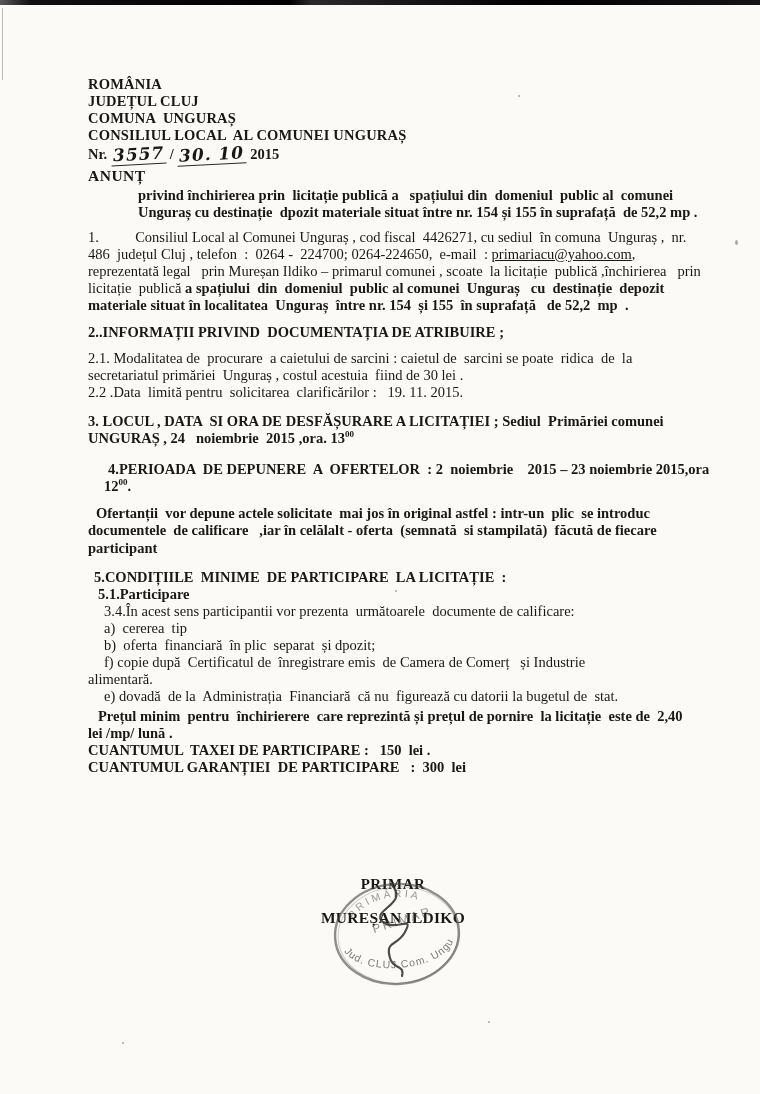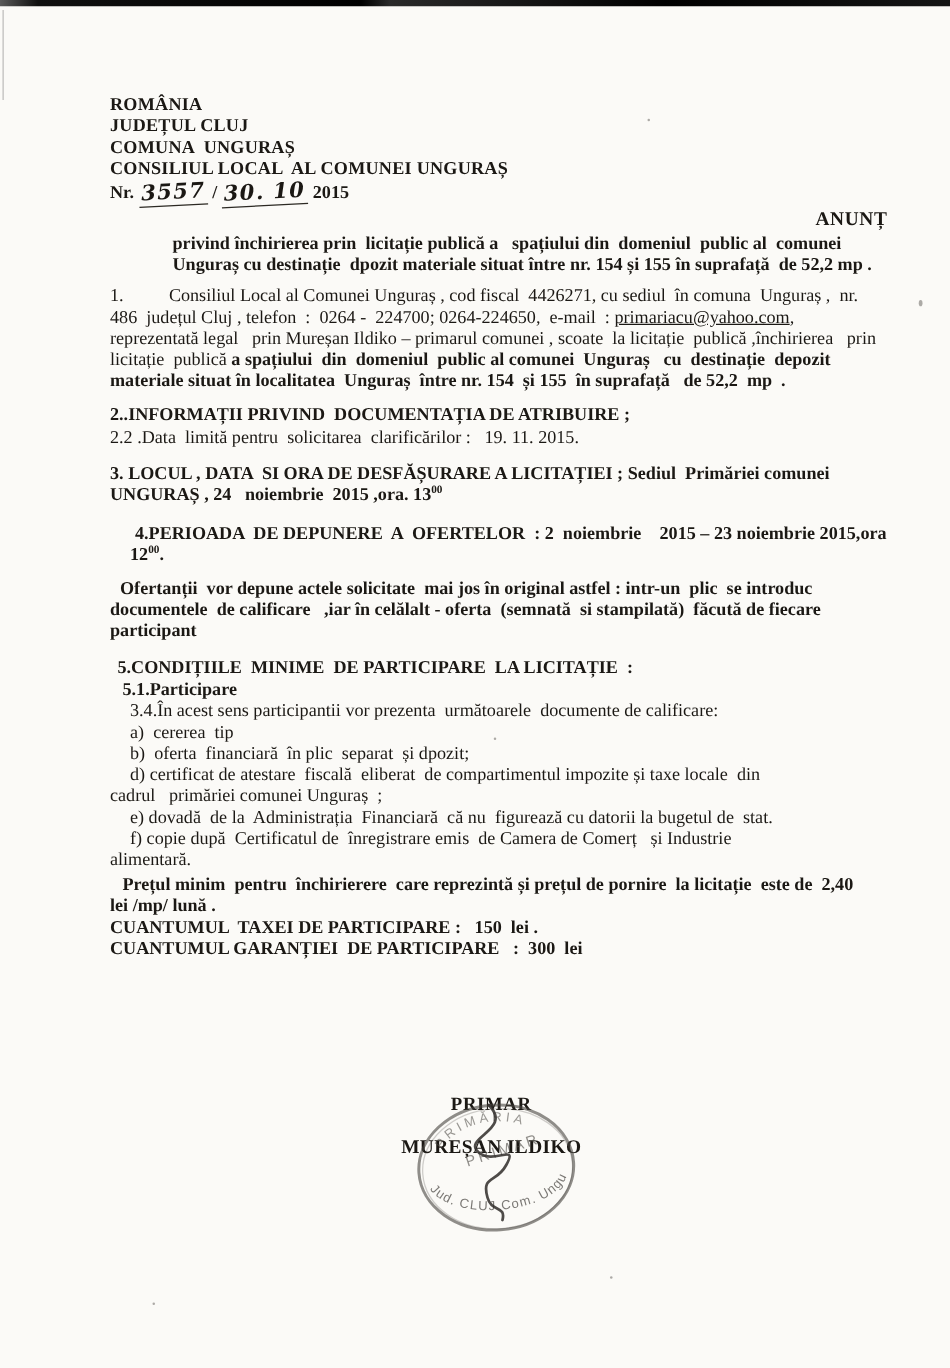--- a/index.html
+++ b/index.html
@@ -23,21 +23,21 @@
   }
   .para{margin:0;white-space:pre-wrap;}
   .b{font-weight:bold;}
   .hdr{font-weight:bold;letter-spacing:.2px;}
   .nr-line{margin-top:1px;font-weight:bold;}
   .hw{
     display:inline-block;font-family:"DejaVu Serif",serif;font-style:italic;font-weight:600;
     font-size:17px;letter-spacing:1px;border-bottom:1.5px solid #2c2923;
     transform:rotate(-3deg) translateY(1px);line-height:1;padding:0 2px 1px 2px;
   }
-  .title{margin-top:3px;text-align:right;font-weight:bold;font-size:15.5px;letter-spacing:.5px;}
+  .title{margin-top:3px;text-align:left;font-weight:bold;font-size:15.5px;letter-spacing:.5px;}
   .subtitle{margin-top:1px;padding-left:50px;font-weight:bold;} .mt8{margin-top:8px;} .mt10{margin-top:10px;}
   .mt12{margin-top:12px;} .mt14{margin-top:14px;margin-left:16px;}
   .ind4{text-indent:4px;} .ind6{text-indent:6px;} .ind8{text-indent:8px;}
   .ind10{text-indent:10px;} .ind14{text-indent:16px;}
   .email{text-decoration:underline;}
   sup{font-size:9px;line-height:0;vertical-align:super;}
 
   .sig-block{
     position:absolute;left:278px;top:876px;width:230px;text-align:center;
     font-weight:bold;line-height:1.15;
@@ -74,43 +74,43 @@
 Unguraș cu destinație  dpozit materiale situat între nr. 154 și 155 în suprafață  de 52,2 mp .</p>
 
     <p class="para mt8"><span>1.          Consiliul Local al Comunei Unguraș , cod fiscal  4426271, cu sediul  în comuna  Unguraș ,  nr.
 486  județul Cluj , telefon  :  0264 -  224700; 0264-224650,  e-mail  : </span><span class="email">primariacu@yahoo.com</span><span>,
 reprezentată legal   prin Mureșan Ildiko – primarul comunei , scoate  la licitație  publică ,închirierea   prin
 licitație  publică </span><span class="b">a spațiului  din  domeniul  public al comunei  Unguraș   cu  destinație  depozit
 materiale situat în localitatea  Unguraș  între nr. 154  și 155  în suprafață   de 52,2  mp  .</span></p>
 
     <p class="para b mt10">2..INFORMAȚII PRIVIND  DOCUMENTAȚIA DE ATRIBUIRE ;</p>
 
+    <p class="para mt8">2.1. Modalitatea de  procurare  a caietului de sarcini : caietul de  sarcini se poate  ridica  de  la
+secretariatul primăriei  Unguraș , costul acestuia  fiind de 30 lei .</p>
     <p class="para">2.2 .Data  limită pentru  solicitarea  clarificărilor :   19. 11. 2015.</p>
 
     <p class="para b mt12"><span>3. LOCUL , DATA  SI ORA DE DESFĂȘURARE A LICITAȚIEI ; Sediul  Primăriei comunei
 UNGURAȘ , 24   noiembrie  2015 ,ora. 13</span><sup>00</sup></p>
 
     <p class="para b mt14 ind4"><span>4.PERIOADA  DE DEPUNERE  A  OFERTELOR  : 2  noiembrie    2015 – 23 noiembrie 2015,ora
 12</span><sup>00</sup><span>.</span></p>
 
     <p class="para b mt10 ind8">Ofertanții  vor depune actele solicitate  mai jos în original astfel : intr-un  plic  se introduc
 documentele  de calificare   ,iar în celălalt - oferta  (semnată  si stampilată)  făcută de fiecare
 participant</p>
 
     <p class="para b mt12 ind6">5.CONDIȚIILE  MINIME  DE PARTICIPARE  LA LICITAȚIE  :</p>
     <p class="para b ind10">5.1.Participare</p>
     <p class="para ind14">3.4.În acest sens participantii vor prezenta  următoarele  documente de calificare:</p>
 
     <p class="para ind14">a)  cererea  tip</p>
     <p class="para ind14">b)  oferta  financiară  în plic  separat  și dpozit;</p>
-    <p class="para ind14">d) certificat de atestare  fiscală  eliberat  de compartimentul impozite și taxe locale  din
-cadrul   primăriei comunei Unguraș  ;</p>
-    <p class="para ind14">e) dovadă  de la  Administrația  Financiară  că nu  figurează cu datorii la bugetul de  stat.</p>
     <p class="para ind14">f) copie după  Certificatul de  înregistrare emis  de Camera de Comerț   și Industrie
 alimentară.</p>
+    <p class="para ind14">e) dovadă  de la  Administrația  Financiară  că nu  figurează cu datorii la bugetul de  stat.</p>
 
     <p class="para b ind10" style="margin-top:2px;">Prețul minim  pentru  închirierere  care reprezintă și prețul de pornire  la licitație  este de  2,40
 lei /mp/ lună .</p>
     <p class="para b">CUANTUMUL  TAXEI DE PARTICIPARE :   150  lei .</p>
     <p class="para b">CUANTUMUL GARANȚIEI  DE PARTICIPARE   :  300  lei</p>
 
   </div>
 
   <div class="sig-block">
     <div class="sig-role">PRIMAR</div>

